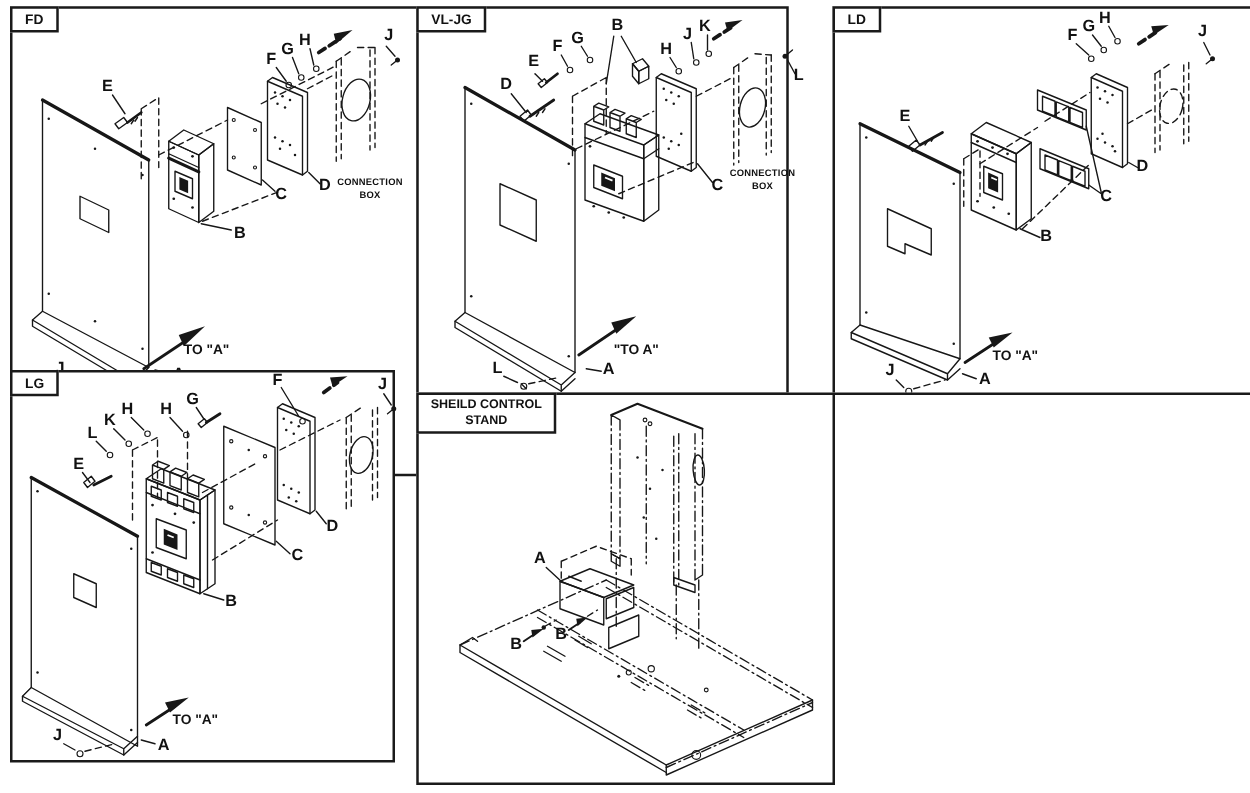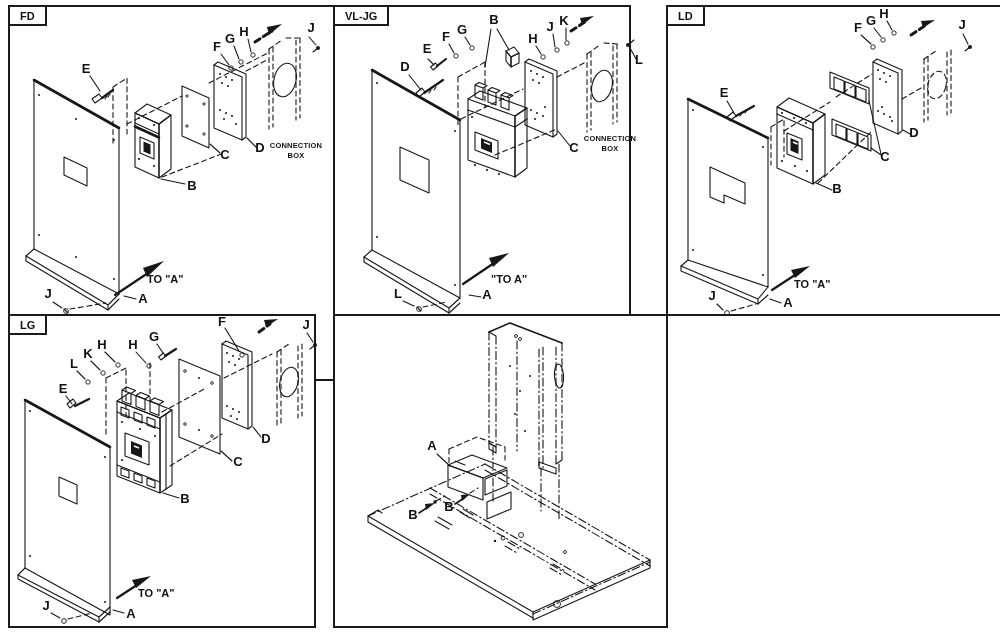--- a/index.html
+++ b/index.html
@@ -349,21 +349,21 @@
       <text class="cl" x="294" y="22">J</text>
       <text class="cl" x="169" y="186">B</text>
       <text class="cl" x="217" y="154">C</text>
       <text class="cl" x="246" y="130">D</text>
       <text class="cl" x="120" y="300">A</text>
       <text class="cl" x="44" y="293">J</text>
       <text class="toa" x="126" y="281">TO "A"</text>
     </svg>
   </div>
 
-  <div class="panel" style="left:8px;top:314px;width:308px;height:314px">
+  <div class="panel" style="left:8px;top:296px;width:308px;height:314px">
     <div class="plabel">LG</div>
     <svg width="323" height="310" viewBox="0 0 323 310">
       <g>
         <path class="ln" d="M15,84 L100,131 L100,299 L15,252 Z"></path>
         <path class="ln th" d="M15,84 L100,131"></path>
         <path class="ln" d="M15,252 L8,259 L8,263 L89,306 L100,296"></path>
         <path class="ln" d="M8,259 L89,301 L100,291 M89,301 L89,306"></path>
         <path class="ln" d="M49,161 L67,169 L67,188 L49,180 Z"></path>
         <circle class="dt" cx="20" cy="95" r="1"></circle>
           <circle class="dt" cx="95" cy="141" r="1"></circle>
@@ -471,20 +471,21 @@
       <text class="cl" x="175" y="187">B</text>
       <text class="cl" x="228" y="150">C</text>
       <text class="cl" x="256" y="127">D</text>
       <text class="cl" x="121" y="302">A</text>
       <text class="cl" x="36" y="294">J</text>
       <text class="toa" x="128" y="281">TO "A"</text>
     </svg>
   </div>
 
   <div class="panel" style="left:333px;top:314px;width:335px;height:314px">
+    <div class="plabel two">SHEILD CONTROL STAND</div>
     <svg width="331" height="310" viewBox="0 0 331 310">
       <g>
         <path class="ln" style="stroke-width:1.6" d="M154,16 L175,7 L227,27"></path>
         <path class="ln dd" d="M154,16 L154,127 M161,20 L161,131 M154,16 L161,20 M154,127 L161,131"></path>
         <path class="ln dd" d="M204,33 L204,150 M208,31 L208,152"></path>
         <path class="ln dd" d="M221,31 L221,148 M227,27 L227,144 M221,148 L227,144"></path>
         <path class="ln dd" d="M182,25 L182,135"></path>
         <path class="ln" d="M204,146 L221,152 L221,158 L204,152 Z"></path>
         <path class="ln" d="M154,127 L161,131 L161,137 L154,133 Z"></path>
         <ellipse class="ln" cx="224" cy="60" rx="4.5" ry="12" transform="rotate(-4 224 60)"></ellipse>

